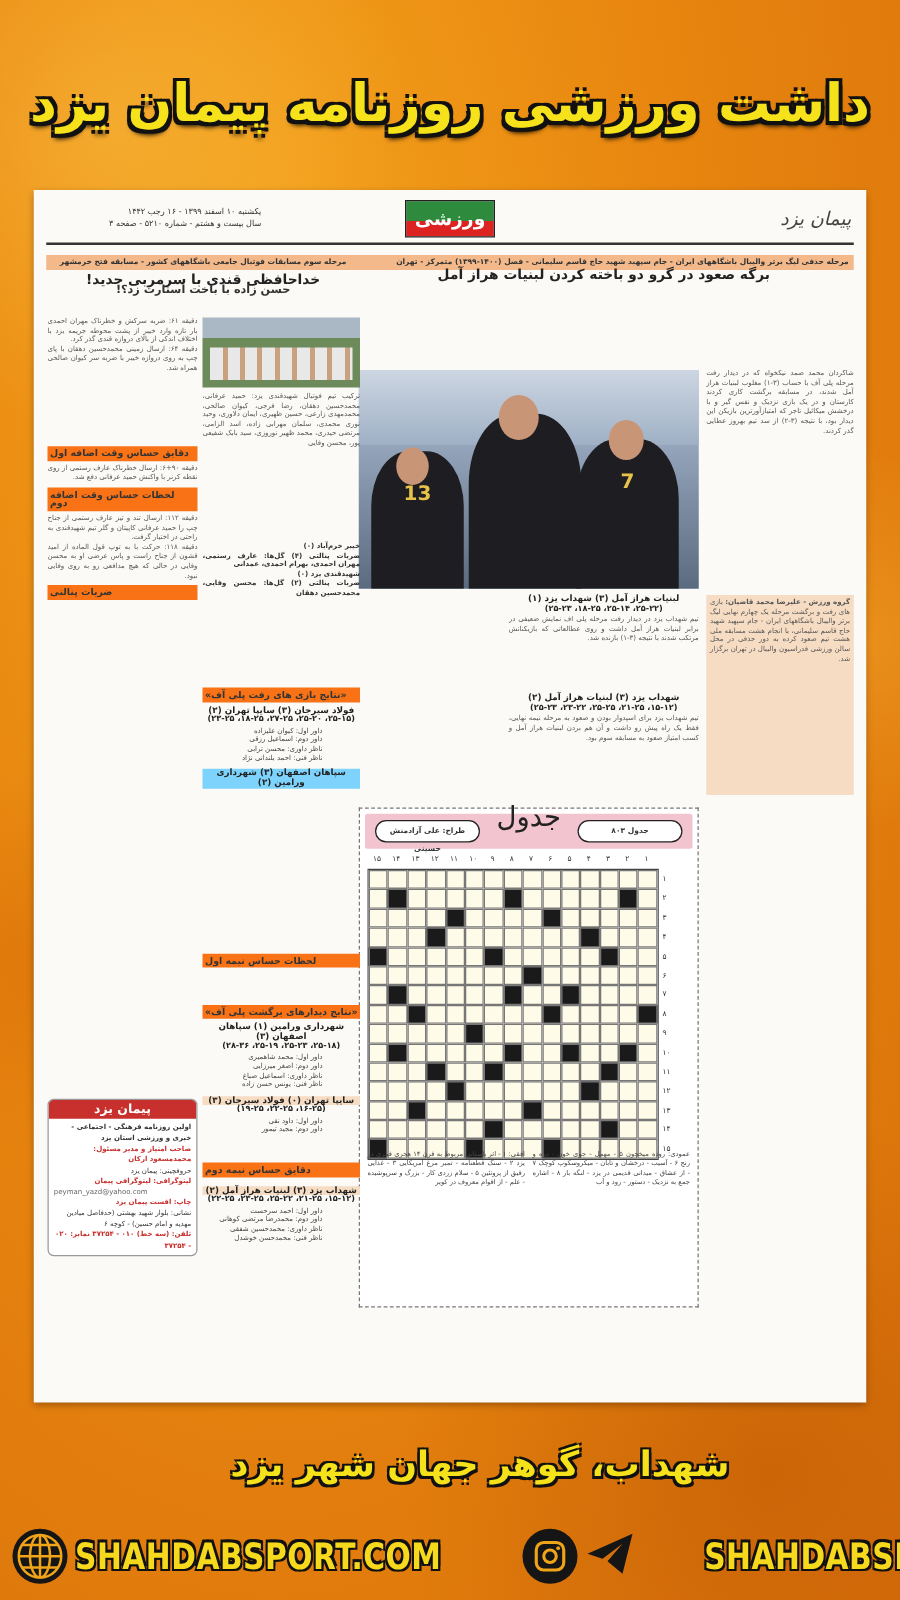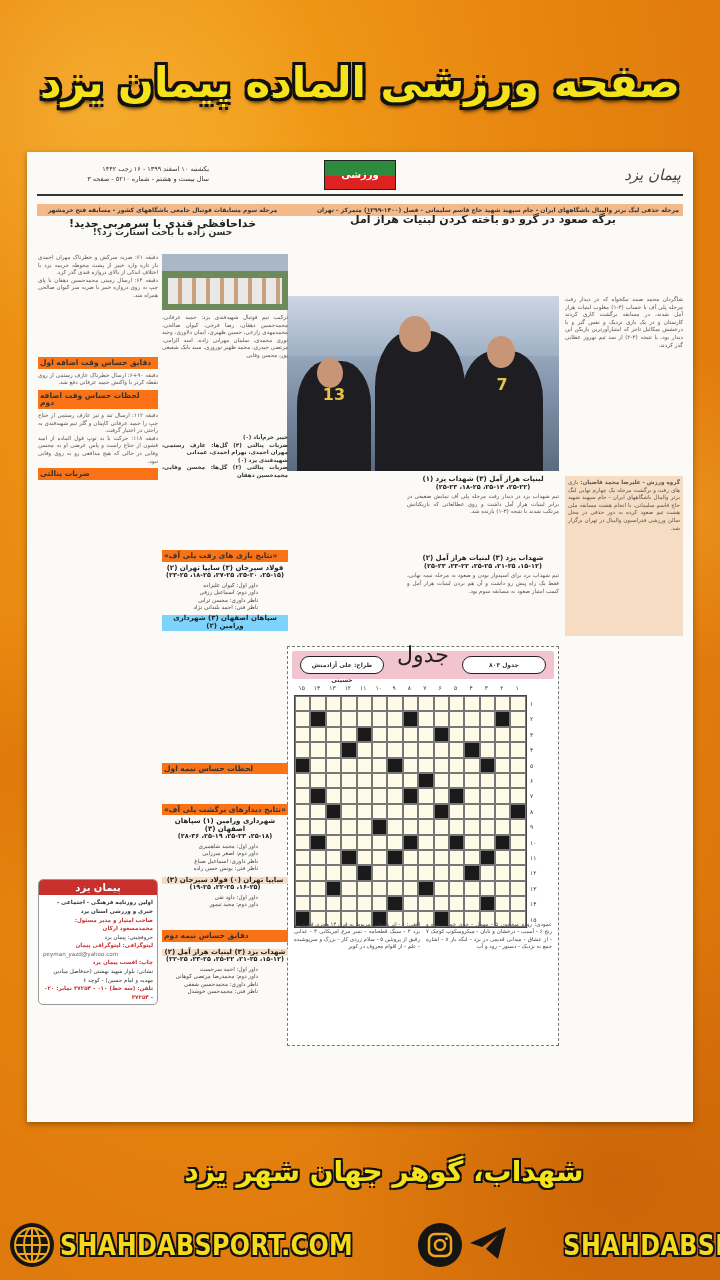--- a/index.html
+++ b/index.html
@@ -32,21 +32,21 @@
   .masthead {
     position: absolute; top: 8px; left: 10px; right: 10px; height: 36px;
     border-bottom: 2px solid #333;
   }
   .logo-small {
     position: absolute; right: 2px; top: 6px; font-size: 15px; color: #444; font-family: "DejaVu Serif", serif; font-style: italic;
   }
   .section-badge {
     position: absolute; left: 50%; transform: translateX(-50%); top: 0; width: 72px; height: 30px;
     background: linear-gradient(#2e8b3e 0 55%, #d22 55% 100%); color: #fff;
-    font-weight: bold; font-size: 10px; text-align: center; line-height: 28px; border: 1px solid #222;
+    font-weight: bold; font-size: 15px; text-align: center; line-height: 28px; border: 1px solid #222;
   }
   .issue-info { position: absolute; left: 2px; top: 4px; font-size: 6.5px; color: #333; line-height: 10px; text-align: right; width: 170px; }
   .col { position: absolute; top: 52px; font-size: 5.6px; line-height: 7.6px; color: #333; }
   .col-right { right: 10px; width: 400px; }
   .col-mid { right: 405px; width: 126px; top: 232px; }
   .col-left { right: 535px; width: 120px; }
   .kicker-bar { background: #f3b98a; color: #333; font-size: 6px; padding: 2px 4px; font-weight: bold; }
   .headline-red { color: #d12a2a; font-weight: bold; font-size: 19px; text-align: center; margin: 6px 0 4px; }
   .subhead { text-align: center; font-weight: bold; font-size: 11px; color: #222; margin-bottom: 6px; }
   .headline-dark { text-align: center; font-weight: bold; font-size: 11px; color: #222; margin: 4px 0 2px; }
@@ -98,21 +98,21 @@
     transform: scaleX(0.82); transform-origin: left center;
   }
   .link-text.right { transform-origin: right center; }
   .icon-circle { width: 44px; height: 44px; border-radius: 50%; background: #151515; display: flex; align-items: center; justify-content: center; }
 </style>
 </head>
 <body>
 
 <div class="texture"></div>
 
-<div class="banner-title">صفحه ورزشی الماده پیمان یزد</div>
+<div class="banner-title">داشت ورزشی روزنامه پیمان یزد</div>
 
 <div class="paper">
 
   <div class="masthead">
     <div class="logo-small">پیمان یزد</div>
     <div class="section-badge">ورزشی</div>
     <div class="issue-info">
       <div>یکشنبه ۱۰ اسفند ۱۳۹۹ - ۱۶ رجب ۱۴۴۲</div>
       <div>سال بیست و هشتم - شماره ۵۲۱۰ - صفحه ۳</div>
     </div>

